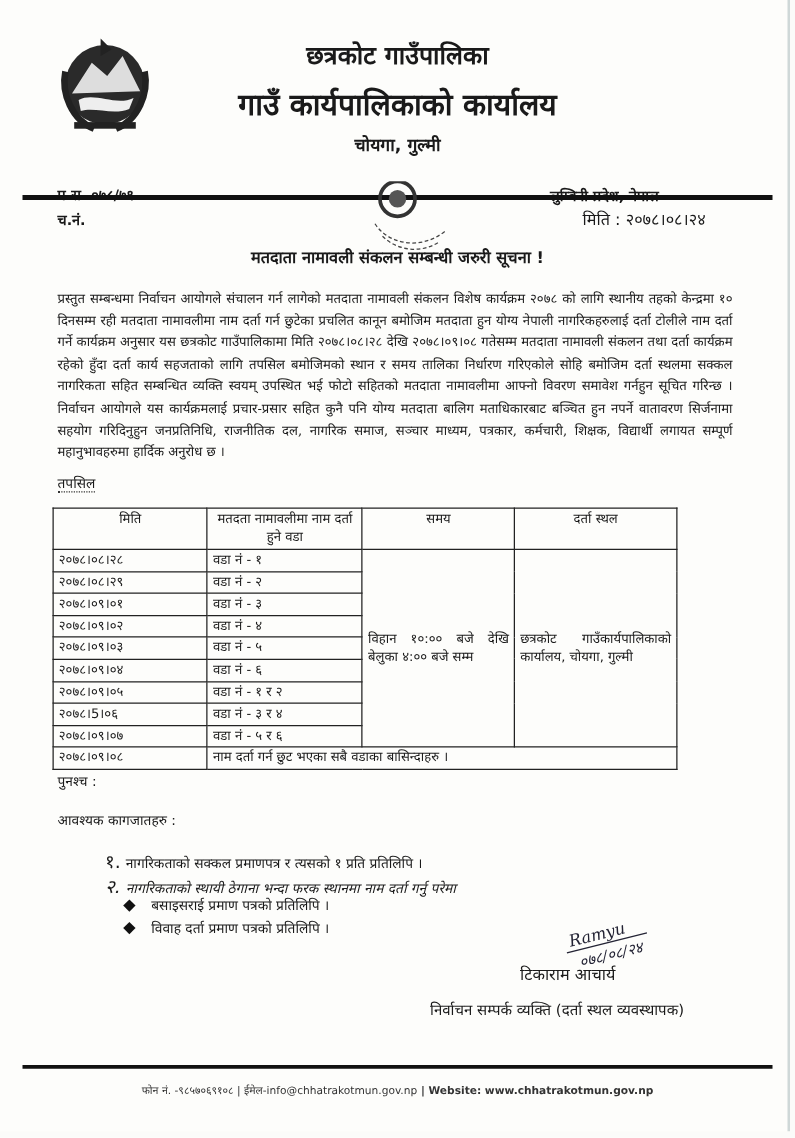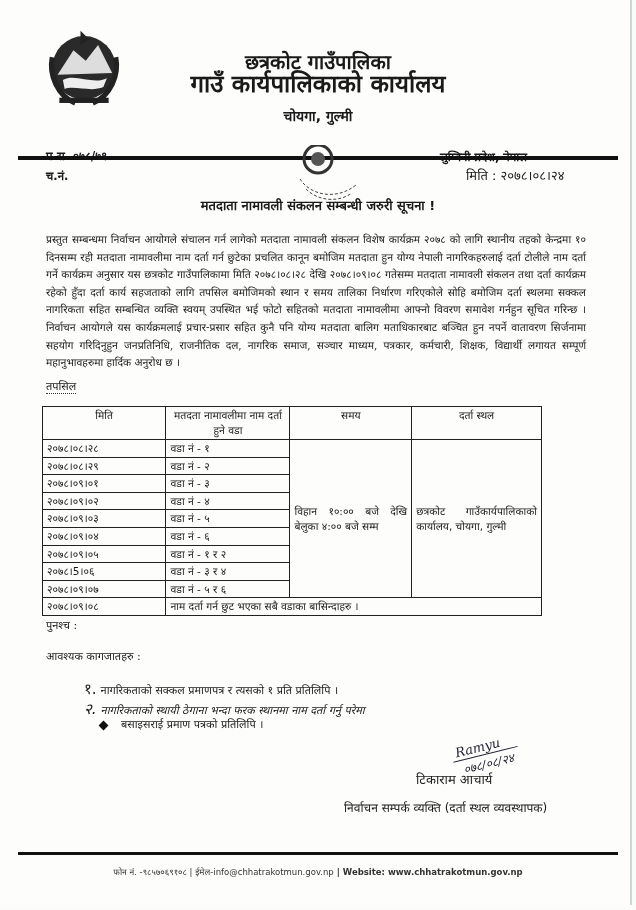--- a/index.html
+++ b/index.html
@@ -1,20 +1,20 @@
 <!DOCTYPE html>
 <html><head>
 <meta charset="utf-8">
 <style>
   html,body{margin:0;padding:0;}
   body{width:636px;height:910px;background:#fbfbf9;position:relative;overflow:hidden;font-family:"DejaVu Sans",sans-serif;color:#1a1a1a;}
   .page{position:absolute;left:0;top:0;width:630px;height:905px;background:#fdfdfb;border-right:2px solid #cfd8d8;}
   .logo{position:absolute;left:40px;top:22px;width:88px;height:88px;}
   .h1{position:absolute;left:0;width:636px;text-align:center;font-weight:bold;}
-  #t1{top:30px;font-size:20px;margin-top:18px;}
+  #t1{top:30px;font-size:20px;}
   #t2{top:66px;font-size:24px;}
   #t3{top:106px;font-size:14px;text-align:center;}
   .ref{position:absolute;font-size:11.5px;font-weight:bold;margin-top:28px;}
   .rule{position:absolute;left:18px;width:600px;height:4px;background:#111;}
   .stamp{position:absolute;left:296px;top:145px;width:64px;height:64px;}
   .notice-title{position:absolute;top:196px;left:0;width:636px;text-align:center;font-size:13px;font-weight:bold;}
   .para{position:absolute;left:46px;top:231px;width:540px;font-size:10.5px;line-height:17.6px;text-align:justify;font-family:"DejaVu Serif",serif;}
   .tapsil{position:absolute;left:46px;top:378px;font-size:11px;border-bottom:1px dotted #333;}
   table{position:absolute;left:42px;top:406px;width:500px;border-collapse:collapse;font-size:10.5px;}
   td,th{border:1px solid #222;padding:1px 4px;vertical-align:top;font-weight:normal;}
@@ -135,20 +135,23 @@
 
   <div class="li" style="top:678px;">
     <span class="num">१.</span><span>नागरिकताको सक्कल प्रमाणपत्र र त्यसको १ प्रति प्रतिलिपि ।</span>
   </div>
   <div class="li" style="top:698px;font-style:italic;">
     <span class="num">२.</span><span>नागरिकताको स्थायी ठेगाना भन्दा फरक स्थानमा नाम दर्ता गर्नु परेमा</span>
   </div>
   <div class="bullet" style="top:716px;">
     <span class="dia"></span><span>बसाइसराई प्रमाण पत्रको प्रतिलिपि ।</span>
   </div>
+  <div class="bullet" style="top:734px;">
+    <span class="dia"></span><span>विवाह दर्ता प्रमाण पत्रको प्रतिलिपि ।</span>
+  </div>
 
   <svg class="sig" viewBox="0 0 110 44">
     <g transform="rotate(-14 55 22)" fill="#223" font-family="DejaVu Serif, serif" font-style="italic">
       <text x="8" y="18" font-size="13">Ramyu</text>
       <line x1="4" y1="22" x2="70" y2="22" stroke="#223" stroke-width="1"></line>
       <text x="12" y="36" font-size="12">०७८/०८/२४</text>
     </g>
   </svg>
 
   <div class="signame">टिकाराम आचार्य</div>

